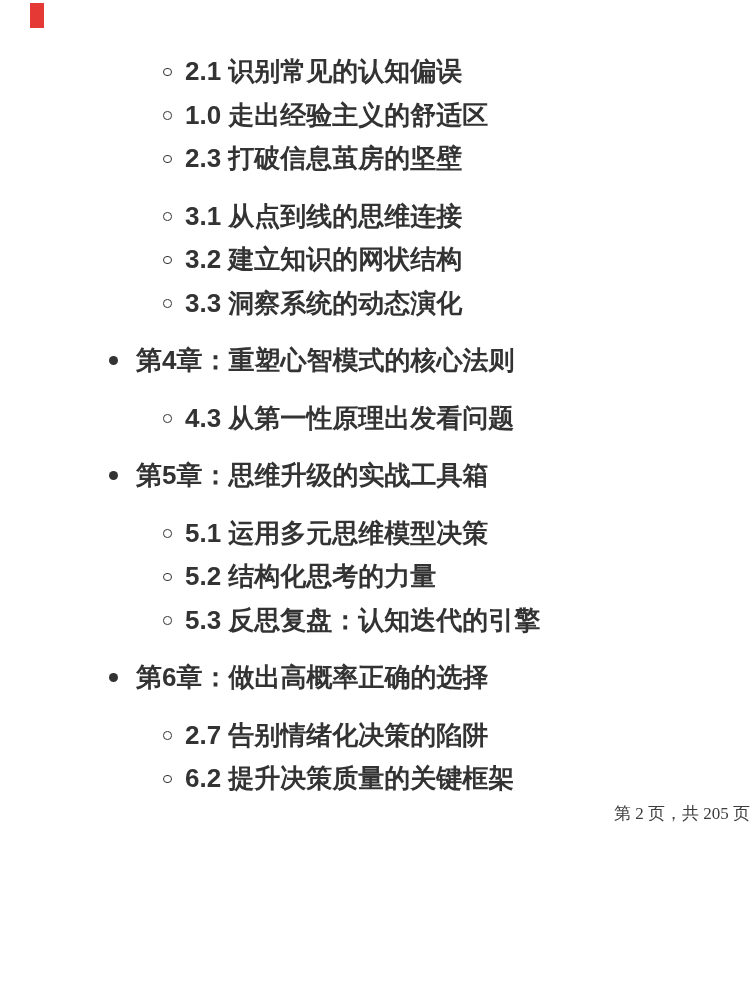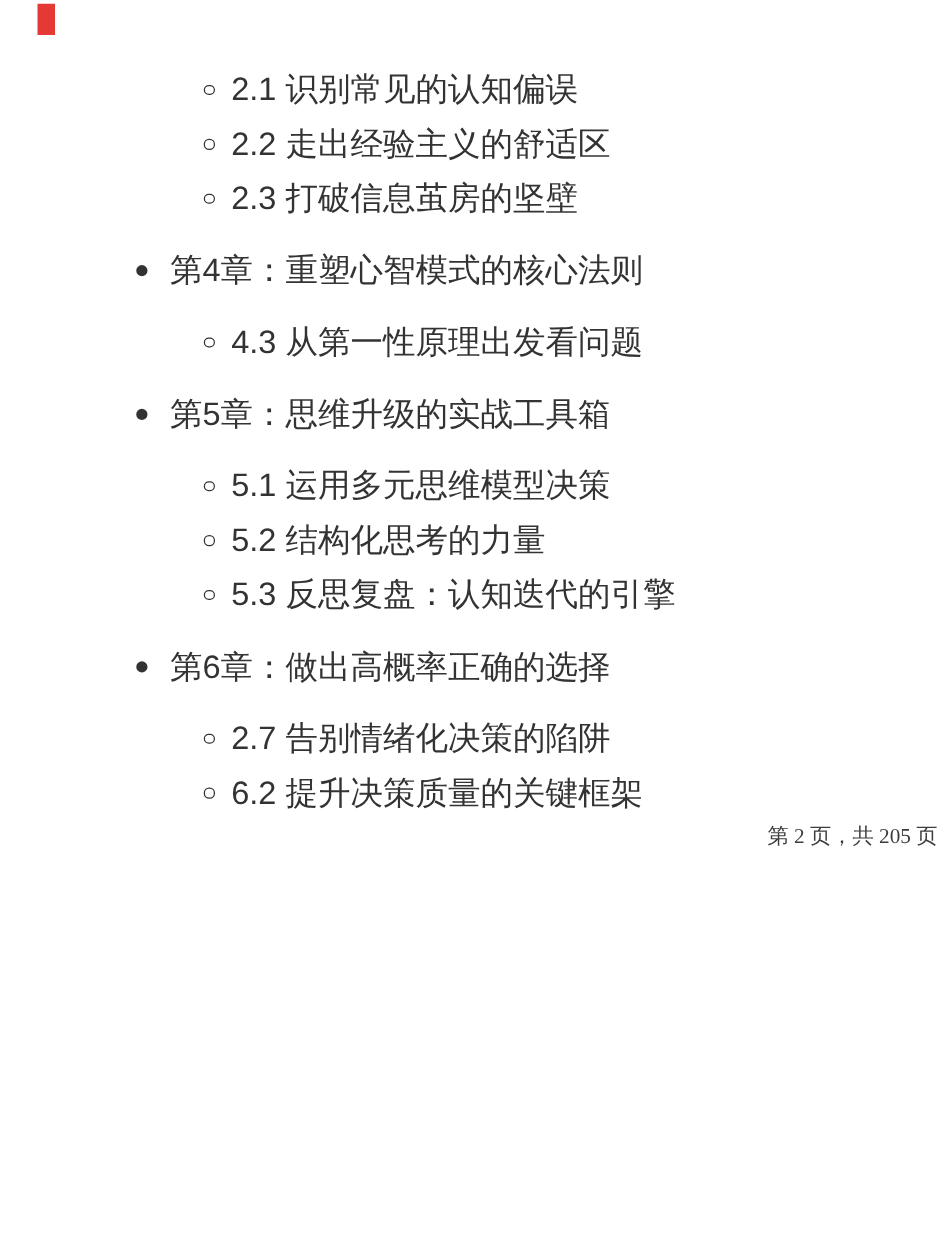--- a/index.html
+++ b/index.html
@@ -20,21 +20,21 @@
     position: absolute;
     left: 30px;
     top: 3px;
     width: 14px;
     height: 25px;
     background: #e53935;
   }
   ul.list { list-style: none; margin: 0; padding: 0; }
   ul.sub-list { margin: 14px 0; }
   #chapters-container ul.sub-list:last-child { margin-bottom: 0; }
-  li { position: relative; line-height: 43.5px; white-space: nowrap; }
+  li { position: relative; line-height: 43.5px; white-space: nowrap; font-weight: bold; }
   li.chapter { padding-left: 136px; }
   li.chapter::before {
     content: "";
     position: absolute;
     left: 109px; top: 50%;
     margin-top: -4.5px;
     width: 9px; height: 9px;
     border-radius: 50%;
     background: currentColor;
   }
@@ -60,25 +60,30 @@
   }
 </style>
 </head>
 <body>
 
 <div class="page" style="color: rgb(51, 51, 51);">
   <div class="red-mark" style="background: rgb(229, 57, 53);"></div>
 
   <ul class="list sub-list" id="leading-list">
       <li class="sub">2.1 识别常见的认知偏误</li>
-      <li class="sub">2.2 走出经验主义的舒适区</li>
+      <li class="sub">1.0 走出经验主义的舒适区</li>
       <li class="sub">2.3 打破信息茧房的坚壁</li>
     </ul>
 
   <div id="chapters-container">
+      <ul class="list sub-list">
+        <li class="sub">3.1 从点到线的思维连接</li>
+        <li class="sub">3.2 建立知识的网状结构</li>
+        <li class="sub">3.3 洞察系统的动态演化</li>
+      </ul>
       <ul class="list">
         <li class="chapter">第4章：重塑心智模式的核心法则</li>
       </ul>
       <ul class="list sub-list">
         <li class="sub">4.3 从第一性原理出发看问题</li>
       </ul>
       <ul class="list">
         <li class="chapter">第5章：思维升级的实战工具箱</li>
       </ul>
       <ul class="list sub-list">

